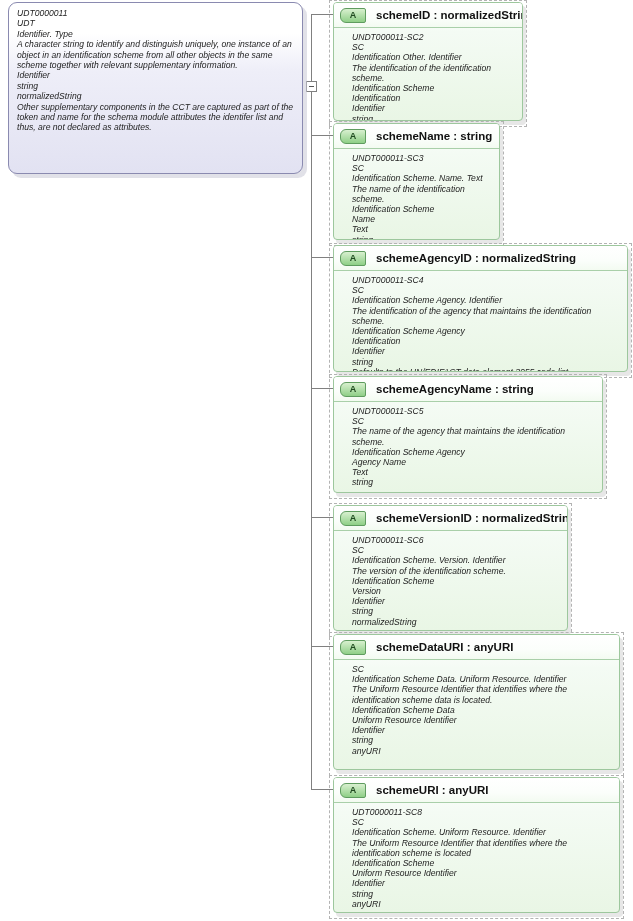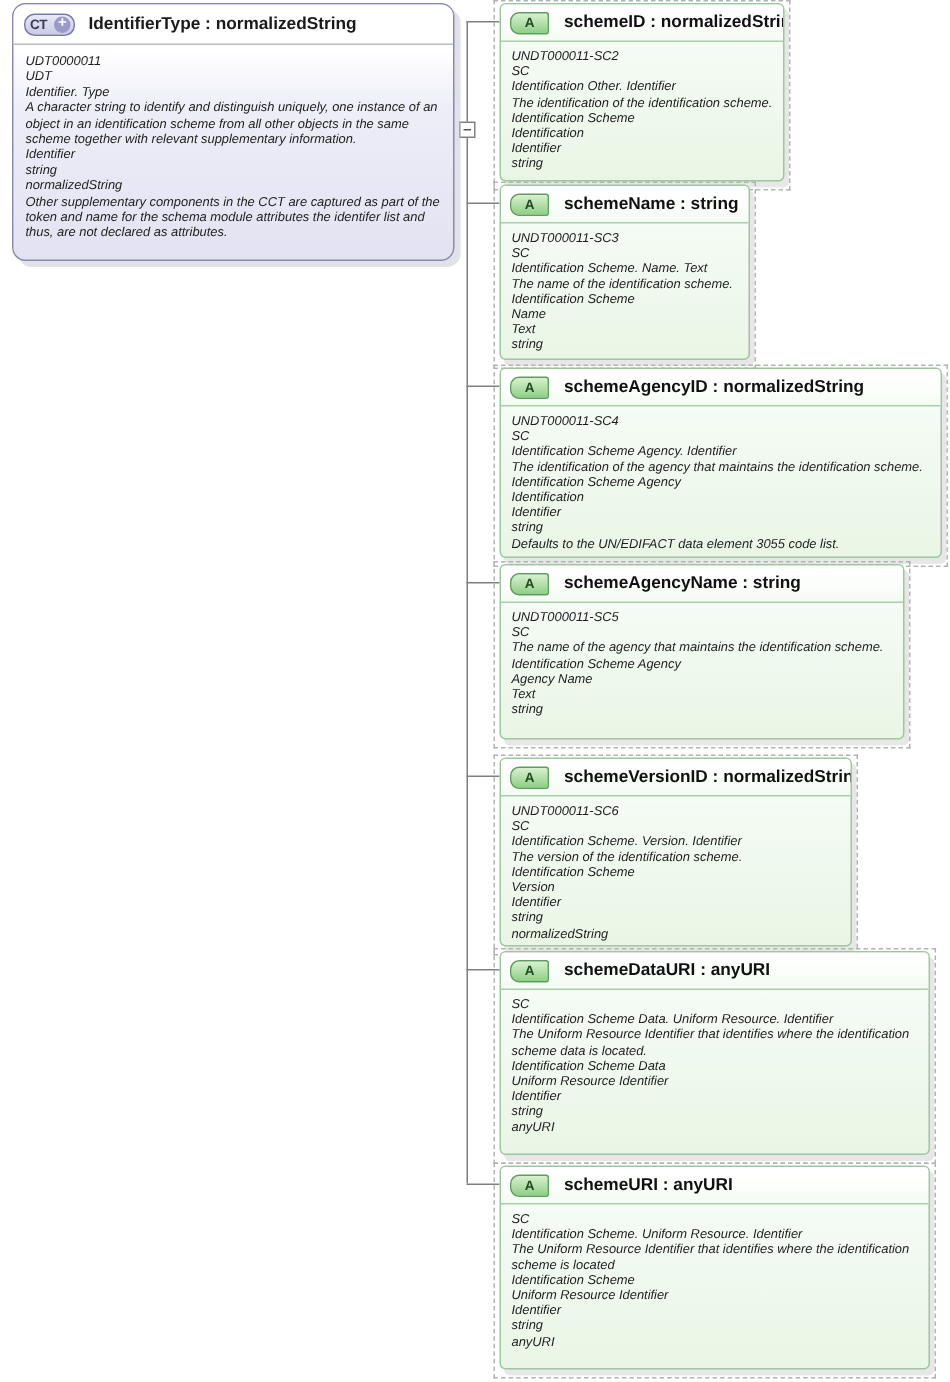--- a/index.html
+++ b/index.html
@@ -149,21 +149,21 @@
     flex: none;
   }
   .attr-title {
     margin-left: 10px;
     font-size: 11.5px;
     font-weight: bold;
     color: #111;
     white-space: nowrap;
   }
   .attr-body {
-    padding: 4px 7px 5px 7px;
+    padding: 4px 7px 5px 18px;
     font-size: 8.6px;
     font-style: italic;
     color: #1d1d1d;
     line-height: 10.2px;
   }
 </style>
 </head>
 <body>
 
 <div id="canvas">
@@ -179,27 +179,20 @@
       <div class="conn-h" style="left: 311px; top: 646px; width: 22px;"></div>
       <div class="conn-h" style="left: 311px; top: 789px; width: 22px;"></div>
     </div>
 
   <div class="expander" style="left:306px; top:81px;">
     <div class="bar"></div>
   </div>
 
   <div class="ct-shadow" style="left:12px; top:6px; width:295px; height:172px;"></div>
   <div class="ct-box" id="ct-box" style="left:8px; top:2px; width:295px; height:172px;">
-    <div class="ct-header">
-      <div class="ct-badge">
-        <span>CT</span>
-        <span class="plus">+</span>
-      </div>
-      <div class="ct-title">IdentifierType : normalizedString</div>
-    </div>
     <div class="ct-body" id="ct-body">
         <div class="ln">UDT0000011</div>
         <div class="ln">UDT</div>
         <div class="ln">Identifier. Type</div>
         <div class="ln">A character string to identify and distinguish uniquely, one instance of an object in an identification scheme from all other objects in the same scheme together with relevant supplementary information.</div>
         <div class="ln">Identifier</div>
         <div class="ln">string</div>
         <div class="ln">normalizedString</div>
         <div class="ln">Other supplementary components in the CCT are captured as part of the token and name for the schema module attributes the identifer list and thus, are not declared as attributes.</div>
       </div>
@@ -316,20 +309,21 @@
         </div>
       </div>
       <div class="attr-outer" style="left: 329px; top: 775px; width: 295px; height: 144px;"></div>
       <div class="attr-shadow" style="left: 336px; top: 781px; width: 287px; height: 136px;"></div>
       <div class="attr-box" style="left: 333px; top: 777px; width: 287px; height: 136px;">
         <div class="attr-header">
           <div class="attr-badge">A</div>
           <div class="attr-title">schemeURI : anyURI</div>
         </div>
         <div class="attr-body">
+          <div class="ln">UDT0000011-SC8</div>
           <div class="ln">SC</div>
           <div class="ln">Identification Scheme. Uniform Resource. Identifier</div>
           <div class="ln">The Uniform Resource Identifier that identifies where the identification scheme is located</div>
           <div class="ln">Identification Scheme</div>
           <div class="ln">Uniform Resource Identifier</div>
           <div class="ln">Identifier</div>
           <div class="ln">string</div>
           <div class="ln">anyURI</div>
         </div>
       </div>

